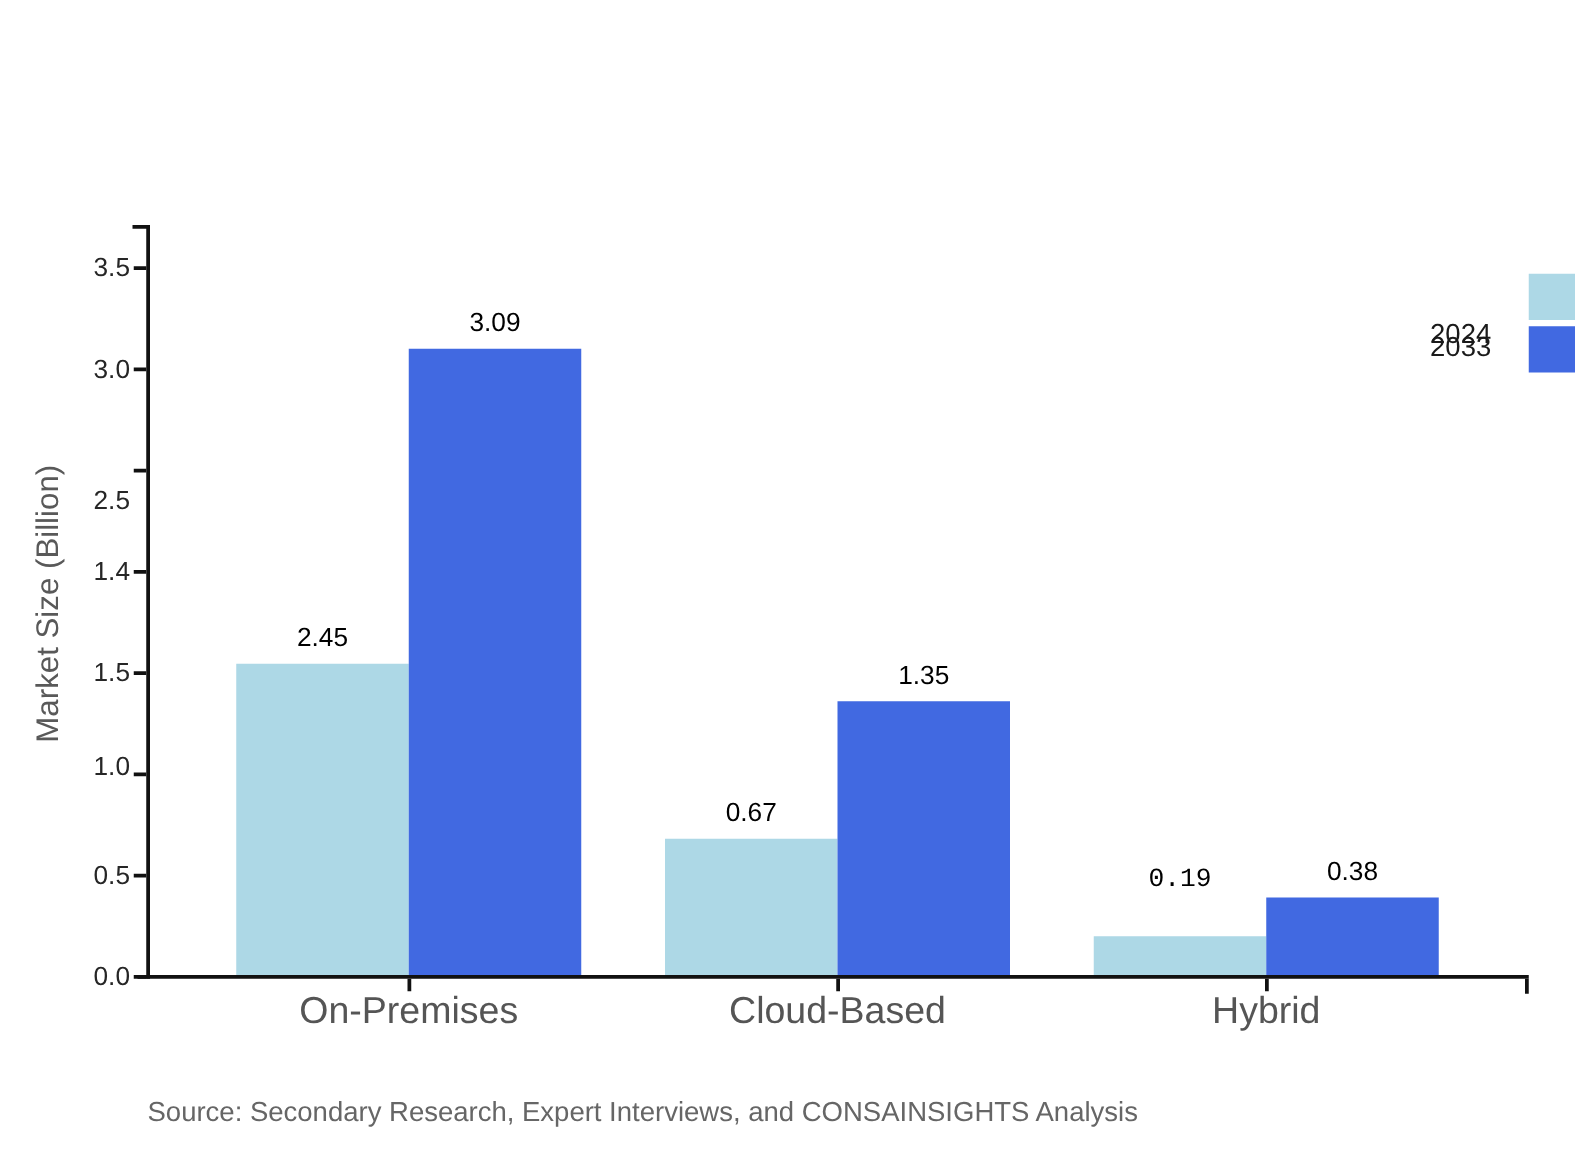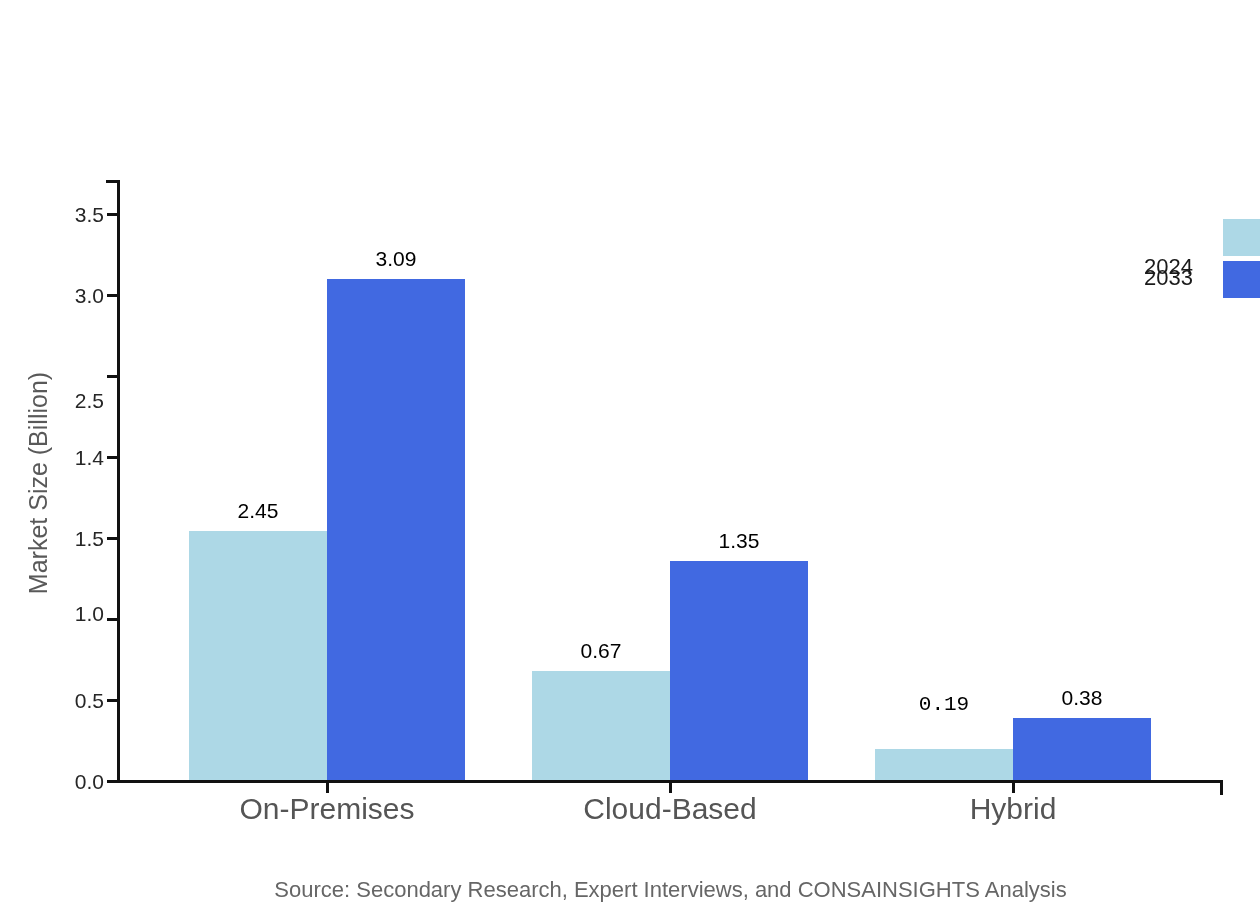--- a/index.html
+++ b/index.html
@@ -37,21 +37,21 @@
     position: absolute; width: 120px; height: 26px; line-height: 26px;
     text-align: center; font-size: 21px; color: #000000;
   }
   .legend-label {
     position: absolute; right: 67px; width: 120px; height: 28px; line-height: 28px;
     text-align: right; font-size: 22px; color: #1a1a1a;
   }
   .legend-swatch { position: absolute; right: 0px; width: 37px; height: 37px; }
   .source-line {
     position: absolute; left: 118px; top: 877px; width: 1105px; height: 30px;
-    text-align: center; font-size: 22px; color: #666666;
+    text-align: left; font-size: 22px; color: #666666;
   }
 </style>
 </head>
 <body>
 
 <div class="chart-root">
 
   <div class="chart-title">
   </div>
 

